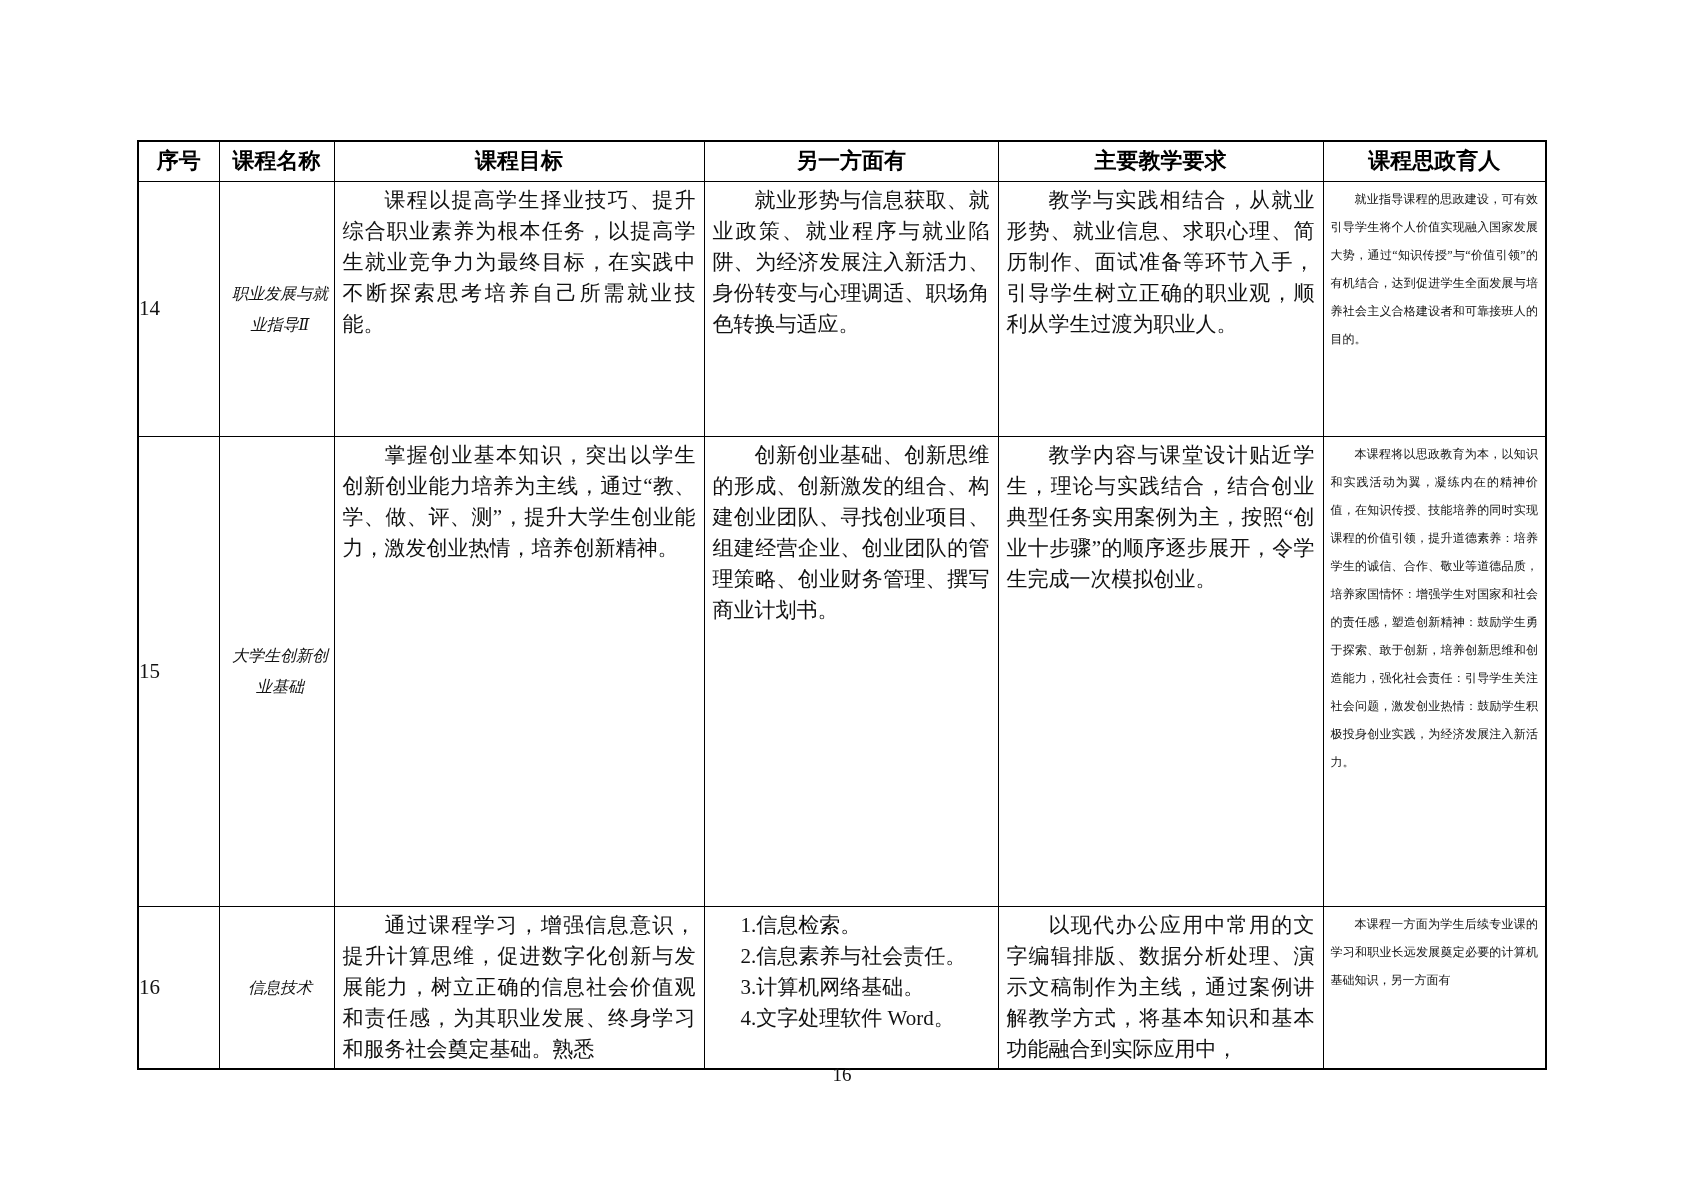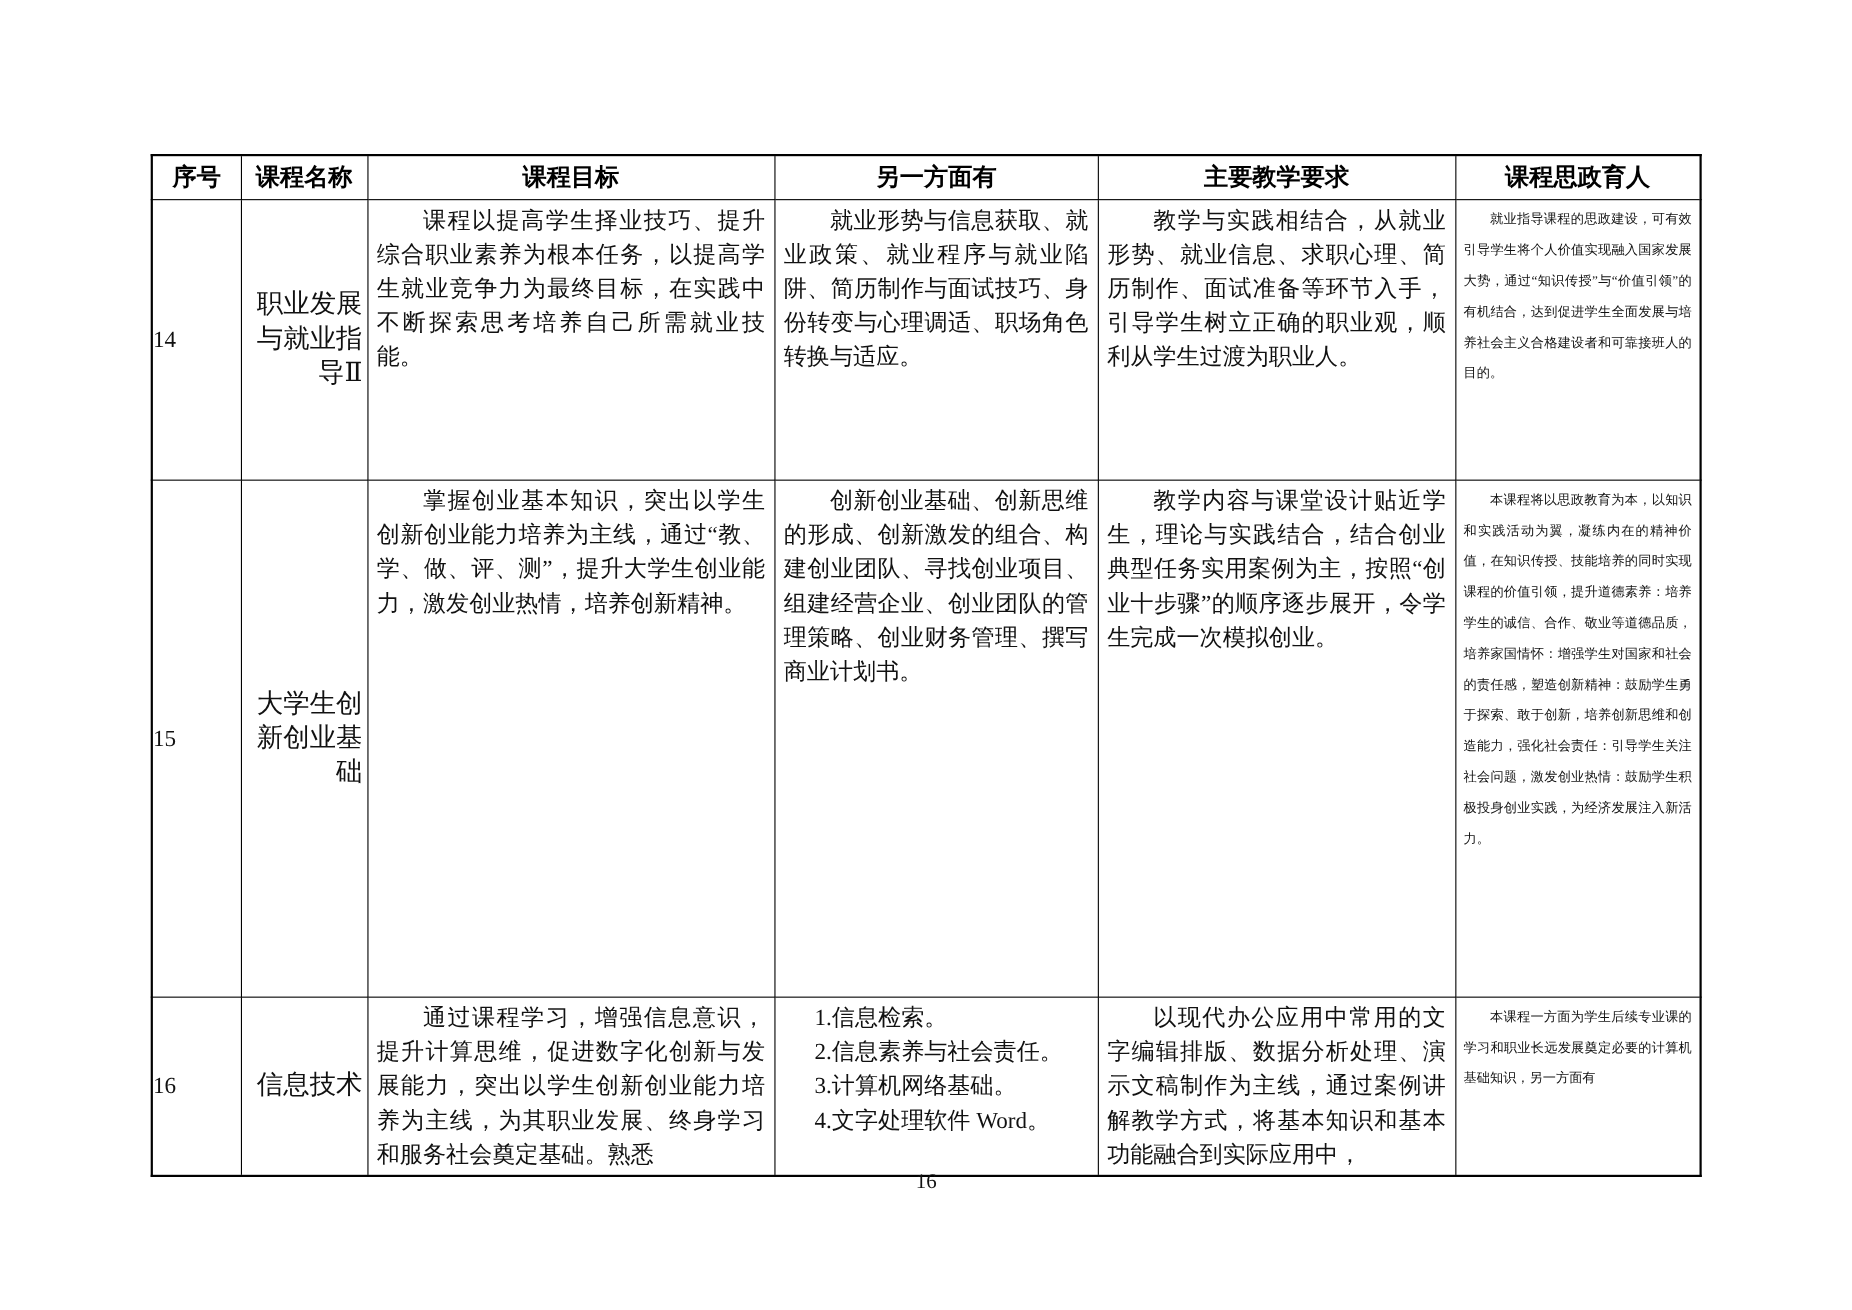--- a/index.html
+++ b/index.html
@@ -45,25 +45,26 @@
   .tr-r15 { height: 470px; }
   .tr-r16 { height: 128px; }
 
   td.c-no {
     text-align: left;
     vertical-align: middle;
     font-size: 21px;
     padding: 0;
   }
   td.c-name {
-    text-align: right;
+    text-align: center;
     vertical-align: middle;
-    font-size: 24px;
+    font-size: 16px;
     line-height: 31px;
     padding: 0 4px 0 11px;
+    font-style: italic;
   }
   td.c-body {
     font-size: 21px;
     line-height: 31px;
     vertical-align: top;
     padding: 3px 8px;
     text-align: justify;
     text-justify: inter-character;
     margin-top: 16px;
   }
@@ -124,21 +125,21 @@
       </tr>
     </thead>
     <tbody>
       <tr class="tr-r14">
         <td class="c-no">14</td>
         <td class="c-name">职业发展与就业指导Ⅱ</td>
         <td class="c-body">
           <div class="para">课程以提高学生择业技巧、提升综合职业素养为根本任务，以提高学生就业竞争力为最终目标，在实践中不断探索思考培养自己所需就业技能。</div>
         </td>
         <td class="c-body">
-          <div class="para">就业形势与信息获取、就业政策、就业程序与就业陷阱、简历制作与面试技巧、身份转变与心理调适、职场角色转换与适应。</div>
+          <div class="para">就业形势与信息获取、就业政策、就业程序与就业陷阱、为经济发展注入新活力、身份转变与心理调适、职场角色转换与适应。</div>
         </td>
         <td class="c-body">
           <div class="para">教学与实践相结合，从就业形势、就业信息、求职心理、简历制作、面试准备等环节入手，引导学生树立正确的职业观，顺利从学生过渡为职业人。</div>
         </td>
         <td class="c-ideology">
           <div class="para">就业指导课程的思政建设，可有效引导学生将个人价值实现融入国家发展大势，通过“知识传授”与“价值引领”的有机结合，达到促进学生全面发展与培养社会主义合格建设者和可靠接班人的目的。</div>
         </td>
       </tr>
 
       <tr class="tr-r15">
@@ -155,21 +156,21 @@
         </td>
         <td class="c-ideology">
           <div class="para">本课程将以思政教育为本，以知识和实践活动为翼，凝练内在的精神价值，在知识传授、技能培养的同时实现课程的价值引领，提升道德素养：培养学生的诚信、合作、敬业等道德品质，培养家国情怀：增强学生对国家和社会的责任感，塑造创新精神：鼓励学生勇于探索、敢于创新，培养创新思维和创造能力，强化社会责任：引导学生关注社会问题，激发创业热情：鼓励学生积极投身创业实践，为经济发展注入新活力。</div>
         </td>
       </tr>
 
       <tr class="tr-r16">
         <td class="c-no">16</td>
         <td class="c-name">信息技术</td>
         <td class="c-body">
-          <div class="para">通过课程学习，增强信息意识，提升计算思维，促进数字化创新与发展能力，突出以学生创新创业能力培养为主线，为其职业发展、终身学习和服务社会奠定基础。熟悉</div>
+          <div class="para">通过课程学习，增强信息意识，提升计算思维，促进数字化创新与发展能力，树立正确的信息社会价值观和责任感，为其职业发展、终身学习和服务社会奠定基础。熟悉</div>
         </td>
         <td class="c-list">
           <div>1.信息检索。</div>
           <div>2.信息素养与社会责任。</div>
           <div>3.计算机网络基础。</div>
           <div>4.文字处理软件 Word。</div>
         </td>
         <td class="c-body">
           <div class="para">以现代办公应用中常用的文字编辑排版、数据分析处理、演示文稿制作为主线，通过案例讲解教学方式，将基本知识和基本功能融合到实际应用中，</div>
         </td>

